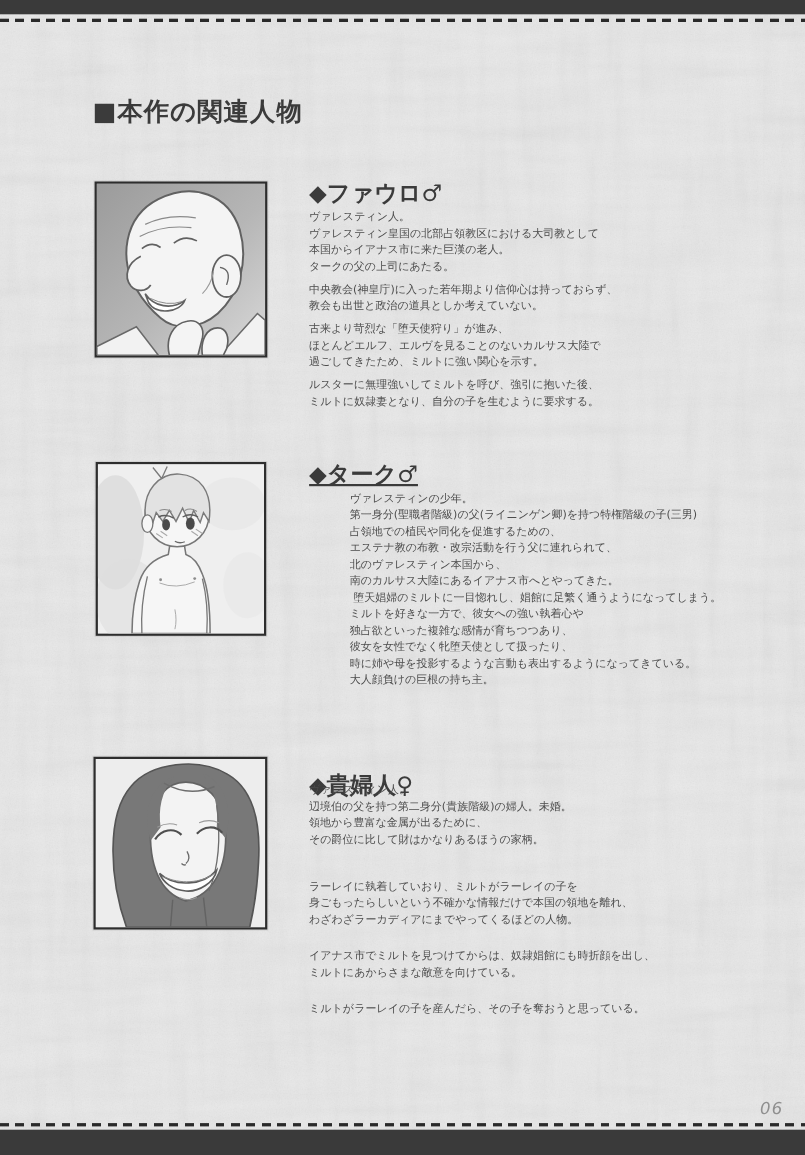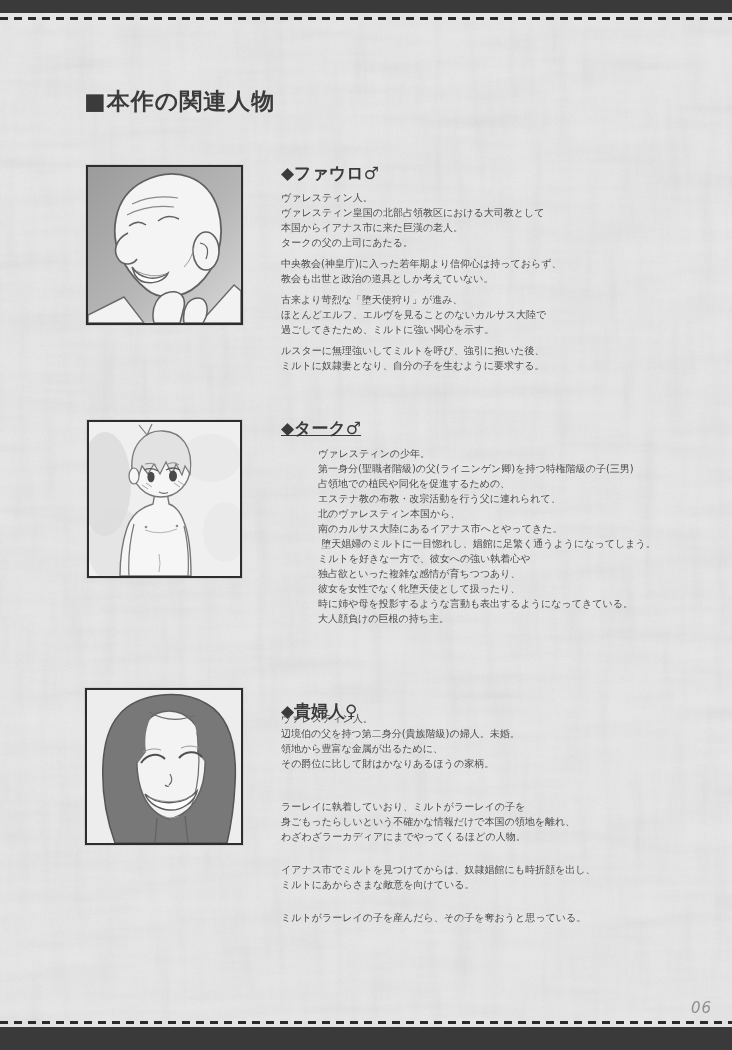--- a/index.html
+++ b/index.html
@@ -27,21 +27,21 @@
   .portrait {
     position:absolute; z-index:3; border:2px solid #2d2d2d; background:#cfcfcf;
     box-shadow:0 0 0 1px rgba(0,0,0,0.08);
   }
   .portrait svg { display:block; }
   .p1 { left:86px;  top:165px; width:157px; height:160px; }
   .p2 { left:87px;  top:420px; width:155px; height:158px; }
   .p3 { left:85px;  top:688px; width:158px; height:157px; }
   .section-header {
     position:absolute; left:281px; z-index:3;
-    font-size:17px; font-weight:bold; color:#3b3b3b;
+    font-size:21px; font-weight:bold; color:#3b3b3b;
   }
   .h1 { top:162px; } .h2 { top:417px;text-decoration:underline; } .h3 { top:684px;margin-top:16px; }
   .section-body {
     position:absolute; left:281px; z-index:3;
     font-size:10px; line-height:15px; color:#4c4c4c; white-space:pre;
   }
   .b1 { top:190px; } .b2 { top:446px;margin-left:37px; } .b3 { top:711px; }
   .para { margin-bottom:6px; }
   .b3 .para { margin-bottom:18px; }
   .b3 .para:first-child { margin-bottom:28px; }

